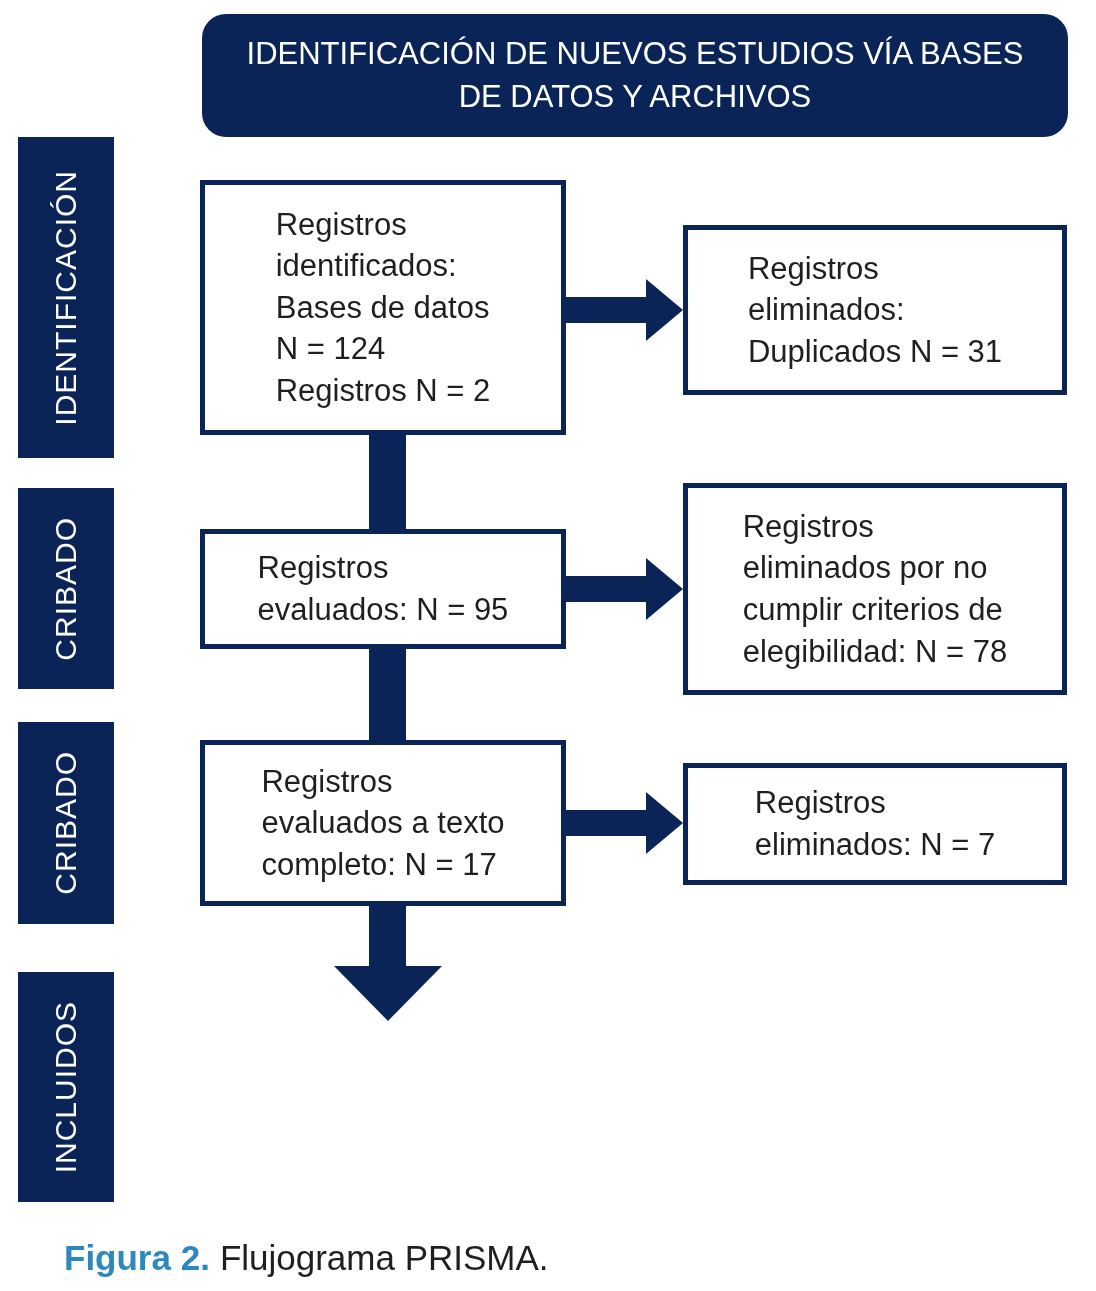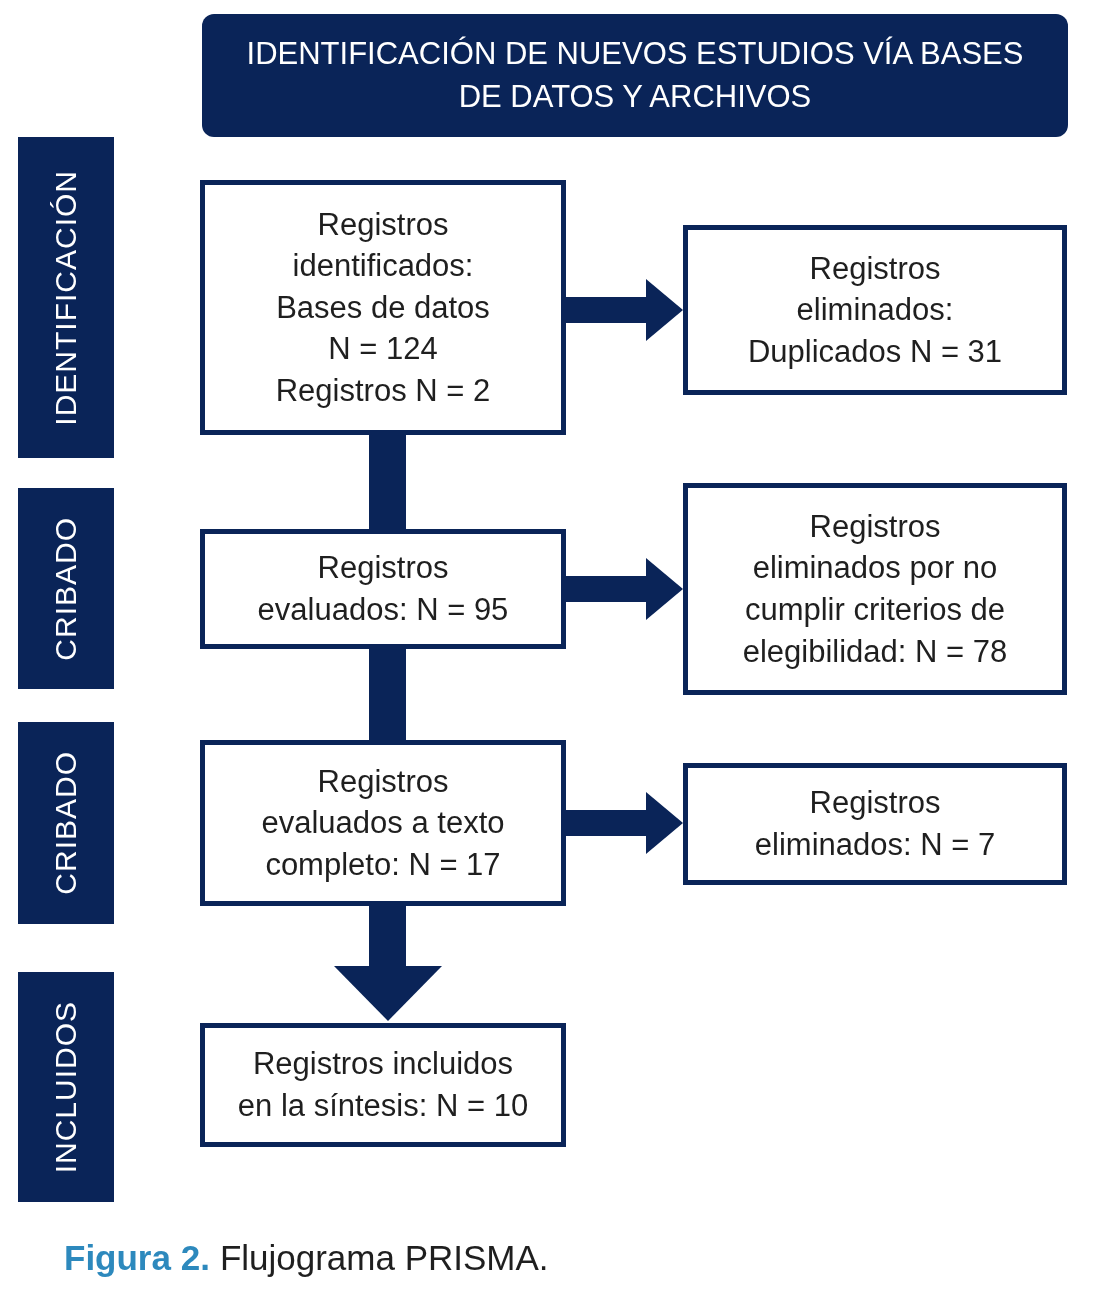--- a/index.html
+++ b/index.html
@@ -10,21 +10,21 @@
     background: #ffffff;
     font-family: "Liberation Sans", sans-serif;
     overflow: hidden;
   }
   .abs { position: absolute; }
 
   
   .header-banner {
     left: 202px; top: 14px; width: 866px; height: 123px;
     background: var(--navy);
-    border-radius: 12px;
+    border-radius: 24px;
     display: flex; align-items: center; justify-content: center;
     color: #ffffff;
     font-size: 31px;
     text-align: center;
     white-space: pre-line;
     line-height: 1.38;
   }
 
   
   .side-label {
@@ -40,21 +40,20 @@
     letter-spacing: 1px;
     white-space: nowrap;
   }
 
   
   .flow-box {
     background: #ffffff;
     border: 5px solid var(--navy);
     box-sizing: border-box;
     display: flex; align-items: center; justify-content: center;
-    text-align: center;
     color: #1f1f1f;
     font-size: 31px;
     line-height: 1.34;
     white-space: pre-line;
   }
   .main-col { left: 200px; width: 366px; }
   .side-col { left: 683px; width: 384px; }
 
   
   .vbar { left: 369px; width: 37px; background: var(--navy); }
@@ -107,22 +106,20 @@
   <div class="abs flow-box main-col" style="top:180px; height:255px;">Registros
 identificados:
 Bases de datos
 N = 124
 Registros N = 2</div>
   <div class="abs flow-box main-col" style="top:529px; height:120px;">Registros
 evaluados: N = 95</div>
   <div class="abs flow-box main-col" style="top:740px; height:166px;">Registros
 evaluados a texto
 completo: N = 17</div>
-  <div class="abs flow-box main-col" style="top:1023px; height:124px;">Registros incluidos
-en la síntesis: N = 10</div>
 
   <div class="abs flow-box side-col" style="top:225px; height:170px;">Registros
 eliminados:
 Duplicados N = 31</div>
   <div class="abs flow-box side-col" style="top:483px; height:212px;">Registros
 eliminados por no
 cumplir criterios de
 elegibilidad: N = 78</div>
   <div class="abs flow-box side-col" style="top:763px; height:122px;">Registros
 eliminados: N = 7</div>

